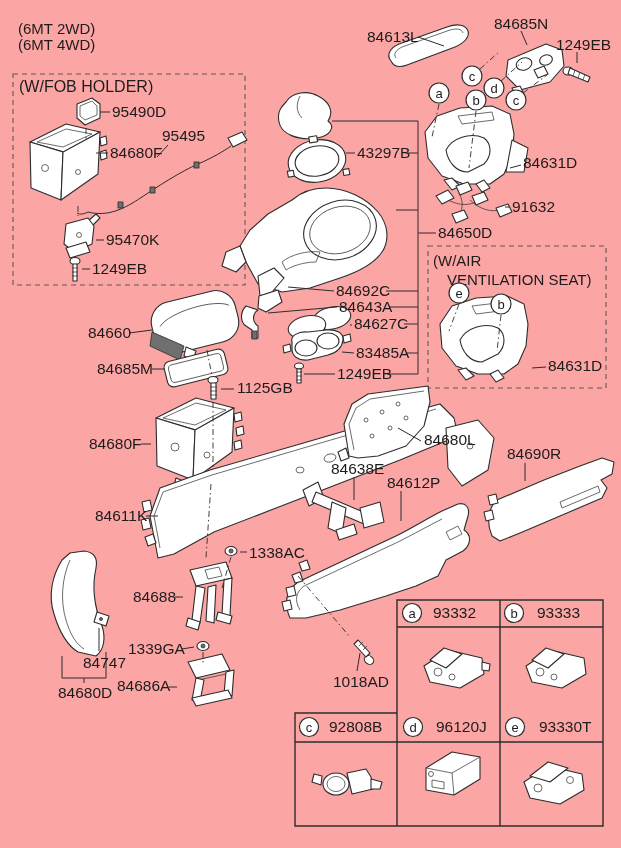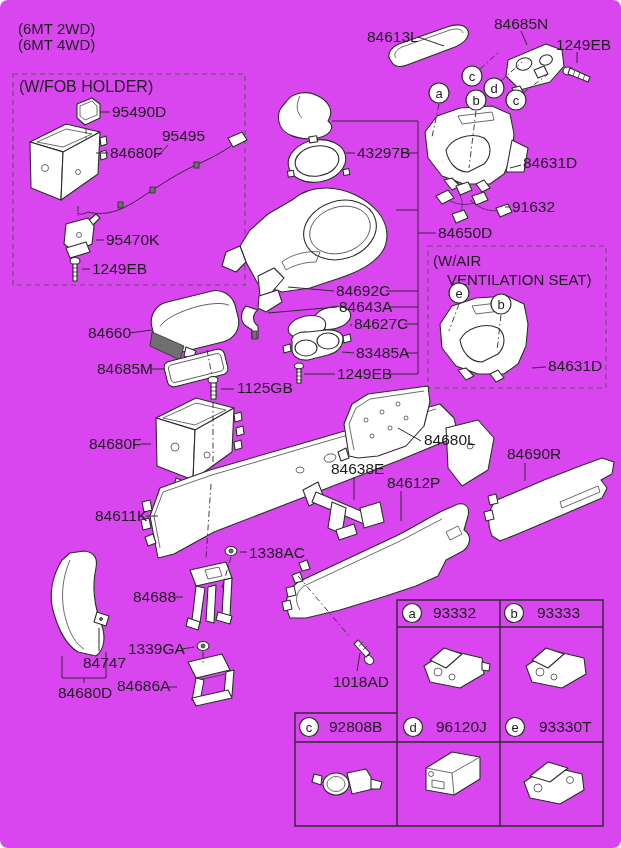--- a/index.html
+++ b/index.html
@@ -1,16 +1,16 @@
 <!DOCTYPE html>
 <html><head>
 <meta charset="utf-8">
 <style>
   html,body{margin:0;padding:0;background:#ffffff;}
-  .stage{position:relative;width:621px;height:848px;background:#d946ef;overflow:hidden;border-radius:8px;}
+  .stage{position:relative;width:621px;height:848px;background:#fca5a5;overflow:hidden;}
   svg{display:block;}
   text{font-family:"Liberation Sans",sans-serif;fill:#1c1c1c;}
   .lbl{font-size:15.5px;}
   .note{font-size:15px;}
   .boxtitle{font-size:16px;}
   .co-letter{font-size:13px;text-anchor:middle;}
   .part{fill:#ffffff;stroke:#2c2c2c;stroke-width:1.1;stroke-linejoin:round;stroke-linecap:round;}
   .thin{fill:none;stroke:#2c2c2c;stroke-width:0.7;}
   .dark{fill:#6f6f6f;stroke:#2c2c2c;stroke-width:0.8;}
   .leader{fill:none;stroke:#2c2c2c;stroke-width:1;}

